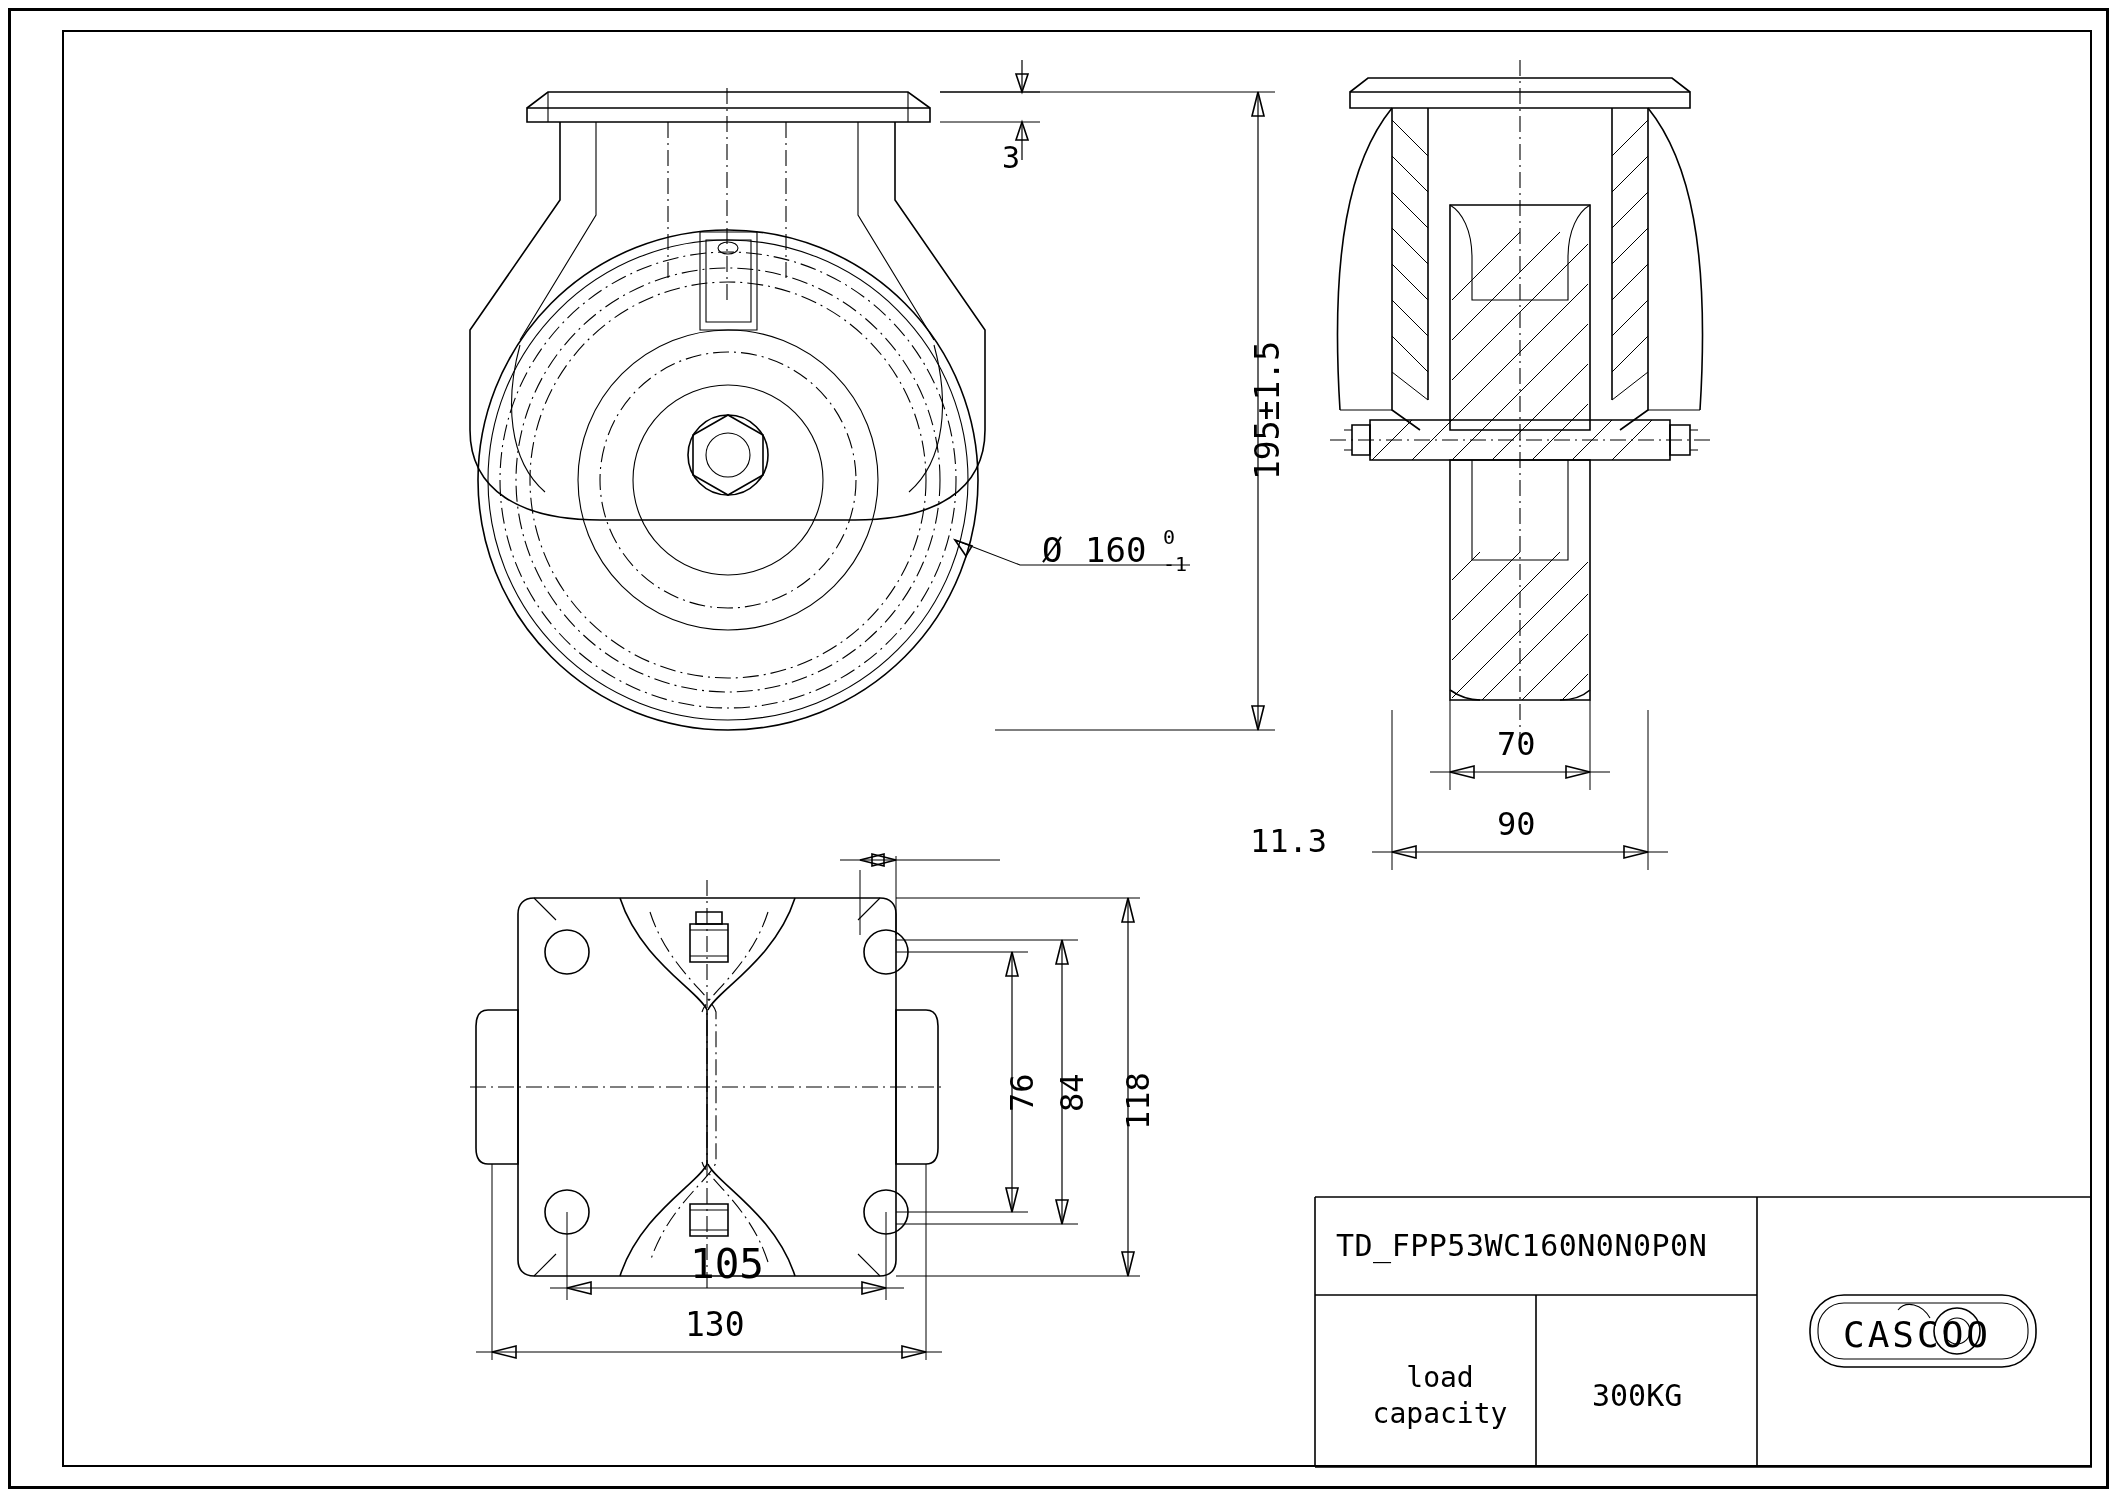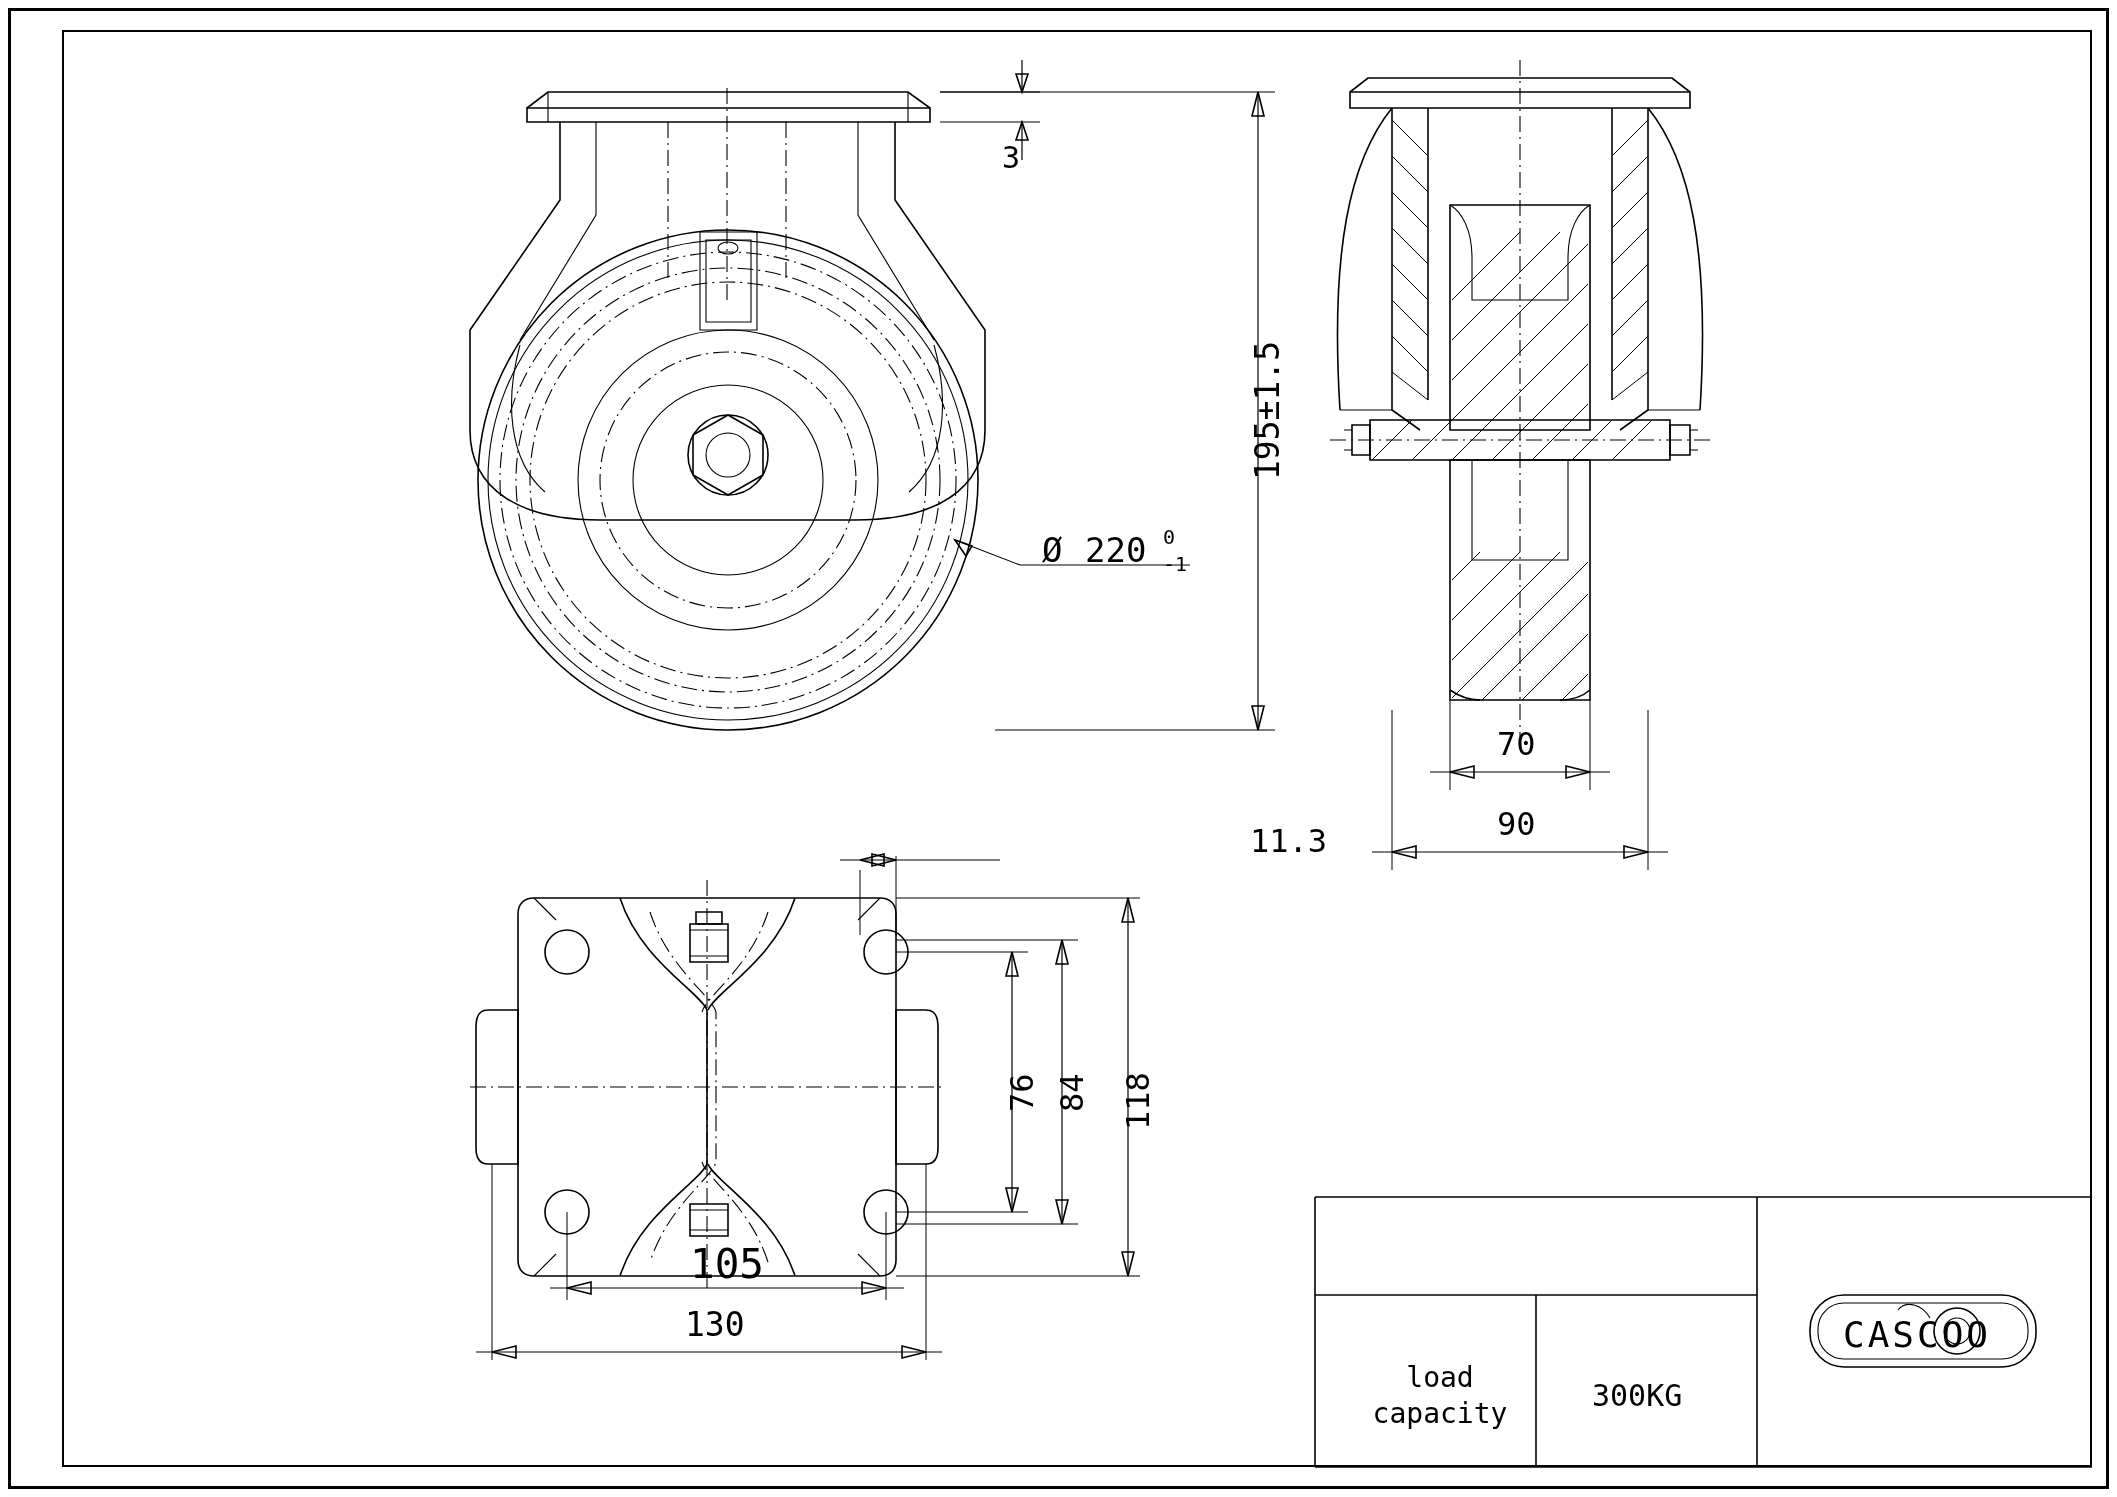--- a/index.html
+++ b/index.html
@@ -215,33 +215,34 @@
       <circle class="ln-thin" cx="1957" cy="1331" r="13"></circle>
       <path class="ln-thin" d="M1930 1318 C1922 1304 1906 1300 1898 1310"></path>
     </g>
   </svg>
 
   <div class="lbl" style="left:1002px;top:140px;font-size:30px;">3</div>
 
   <div class="lbl vert" style="left:1248px;top:480px;font-size:33px;">195±1.5</div>
 
   <div class="lbl" style="left:1042px;top:530px;font-size:34px;">Ø</div>
-  <div class="lbl" style="left:1085px;top:530px;font-size:34px;">220</div>
+  <div class="lbl" style="left:1085px;top:530px;font-size:34px;">160</div>
   <div class="lbl" style="left:1163px;top:525px;font-size:20px;">0</div>
   <div class="lbl" style="left:1163px;top:552px;font-size:20px;">-1</div>
 
   <div class="lbl" style="left:1497px;top:725px;font-size:32px;">70</div>
   <div class="lbl" style="left:1497px;top:805px;font-size:32px;">90</div>
 
   <div class="lbl" style="left:1250px;top:822px;font-size:32px;">11.3</div>
 
   <div class="lbl vert" style="left:1003px;top:1112px;font-size:32px;">76</div>
   <div class="lbl vert" style="left:1053px;top:1112px;font-size:32px;">84</div>
   <div class="lbl vert" style="left:1119px;top:1130px;font-size:32px;">118</div>
 
   <div class="lbl" style="left:690px;top:1240px;font-size:41px;">105</div>
   <div class="lbl" style="left:685px;top:1305px;font-size:33px;">130</div>
 
+  <div class="lbl" style="left:1336px;top:1228px;font-size:30px;letter-spacing:0.5px;">TD_FPP53WC160N0N0P0N</div>
   <div class="lbl" style="left:1360px;top:1360px;font-size:28px;line-height:36px;white-space:pre;text-align:center;width:160px;">load
 capacity</div>
   <div class="lbl" style="left:1592px;top:1378px;font-size:30px;">300KG</div>
   <div class="lbl" style="left:1843px;top:1314px;font-size:36px;letter-spacing:3px;">CASCOO</div>
 </div>
 
 </body></html>

